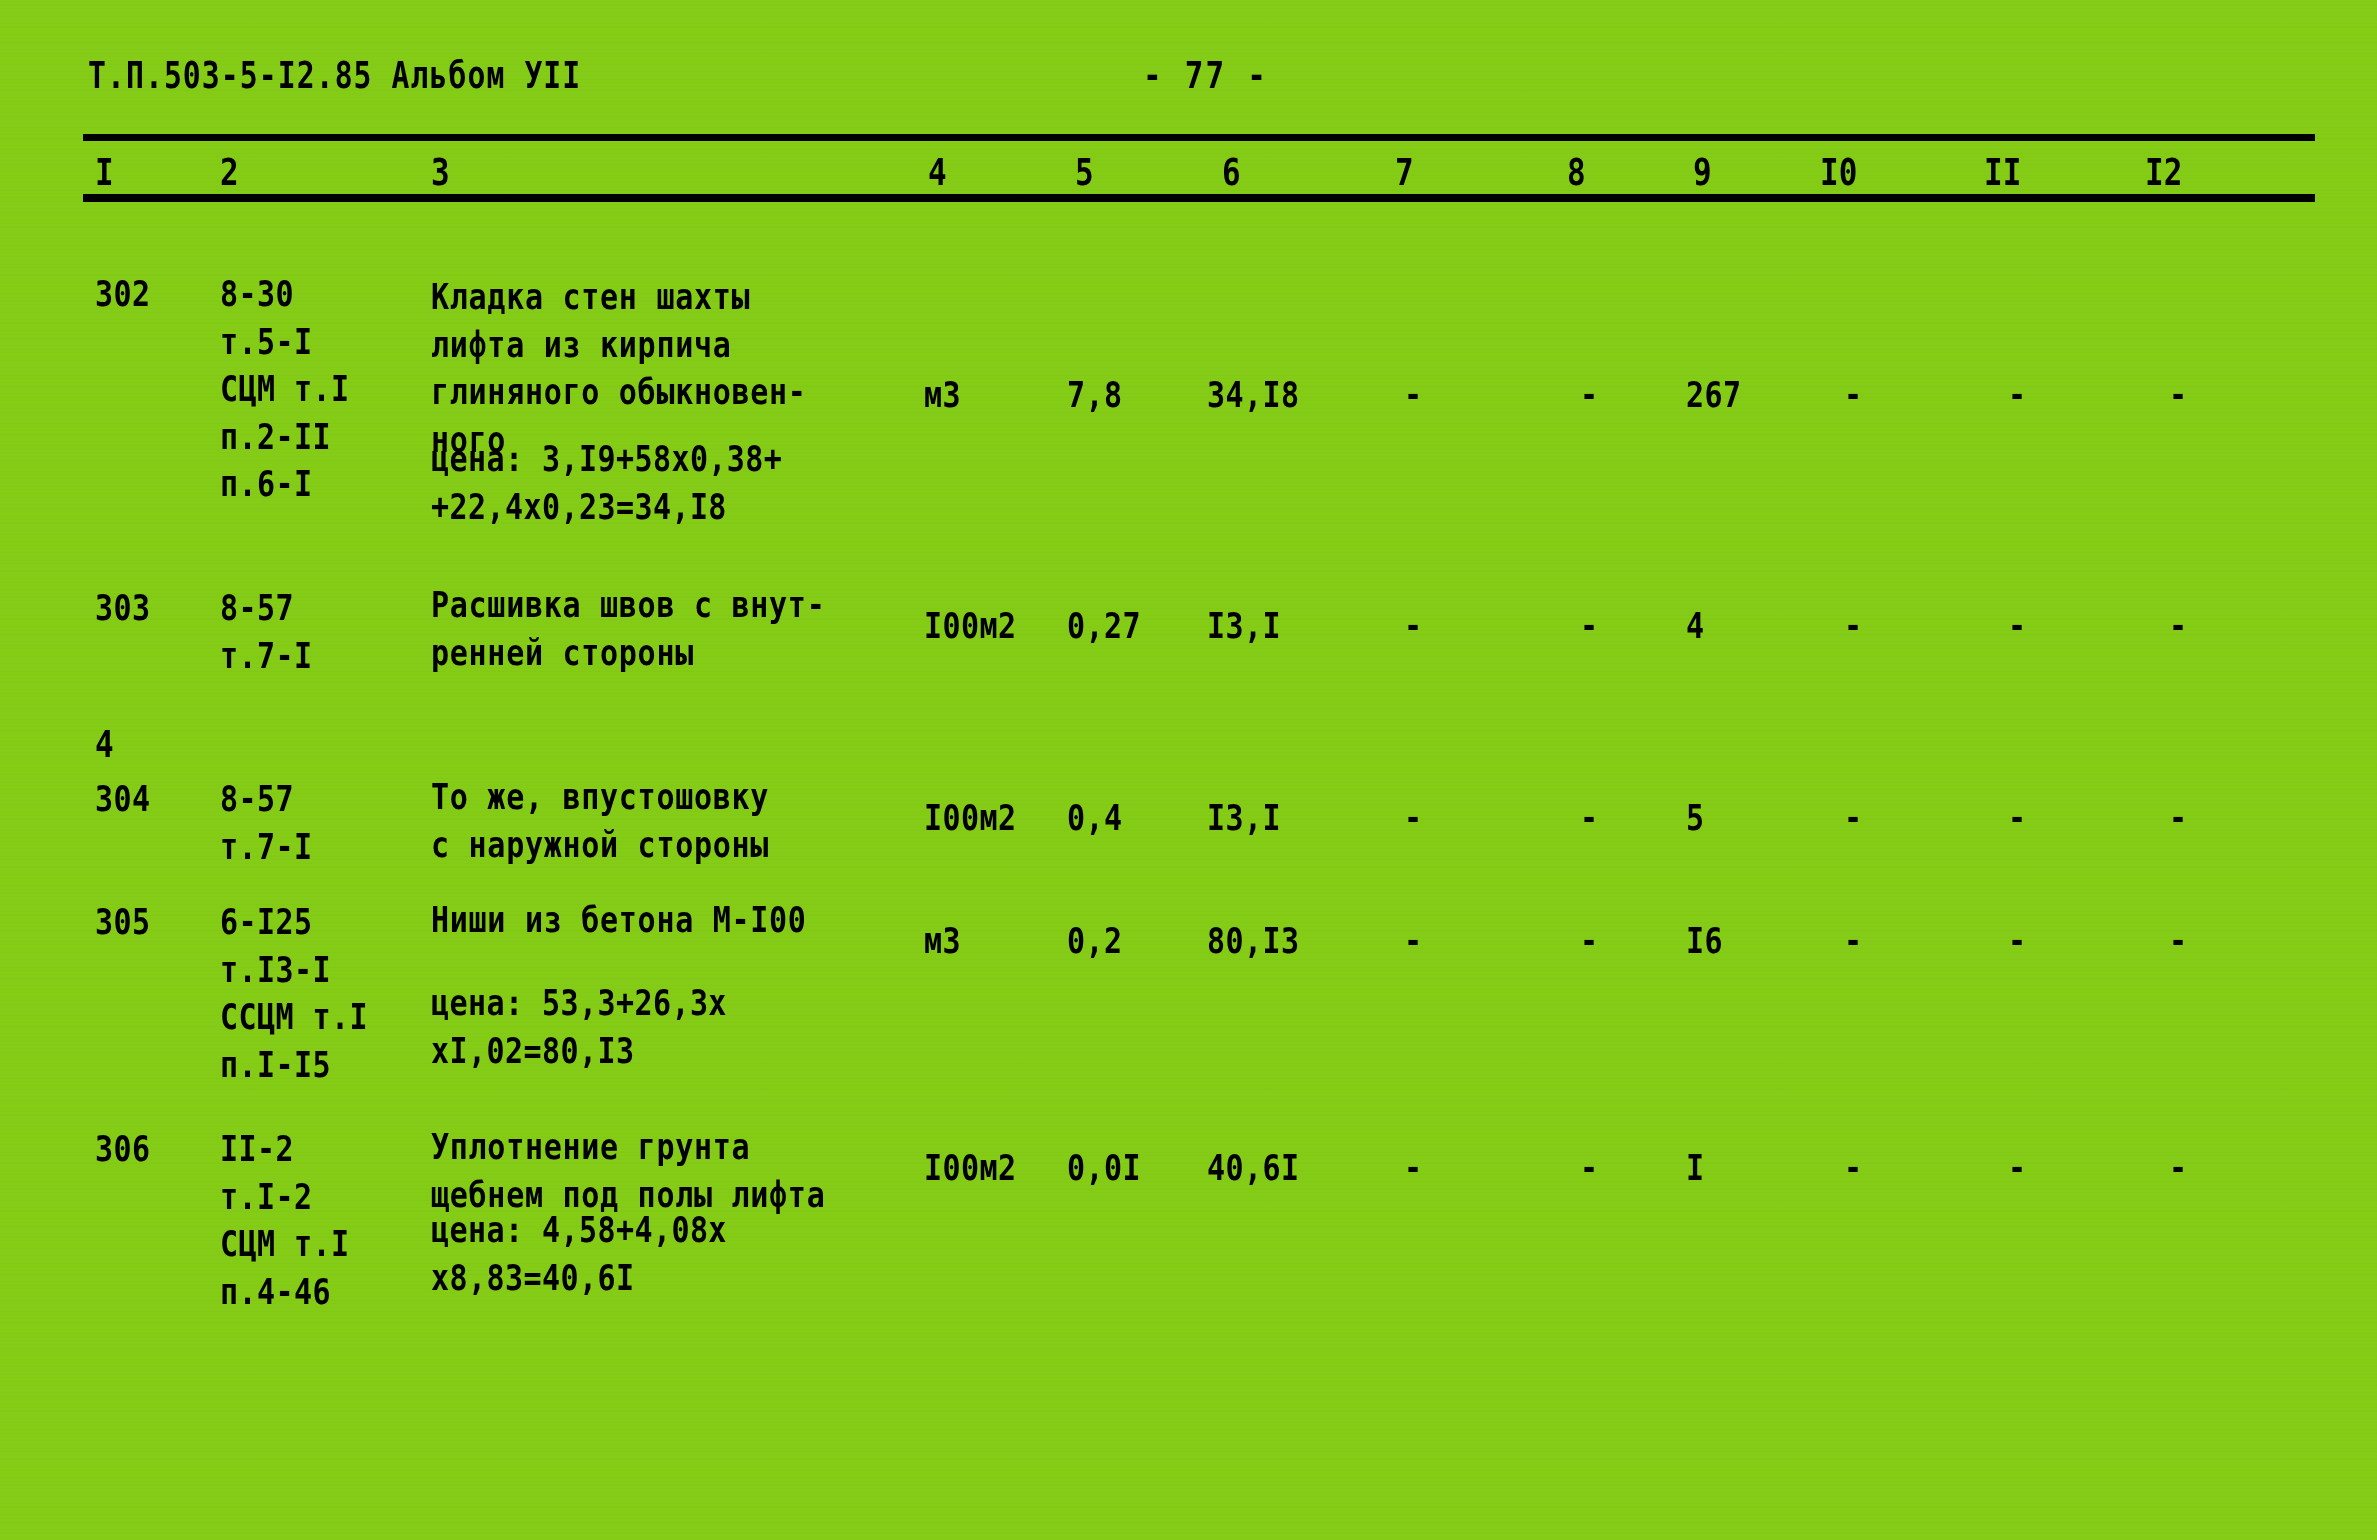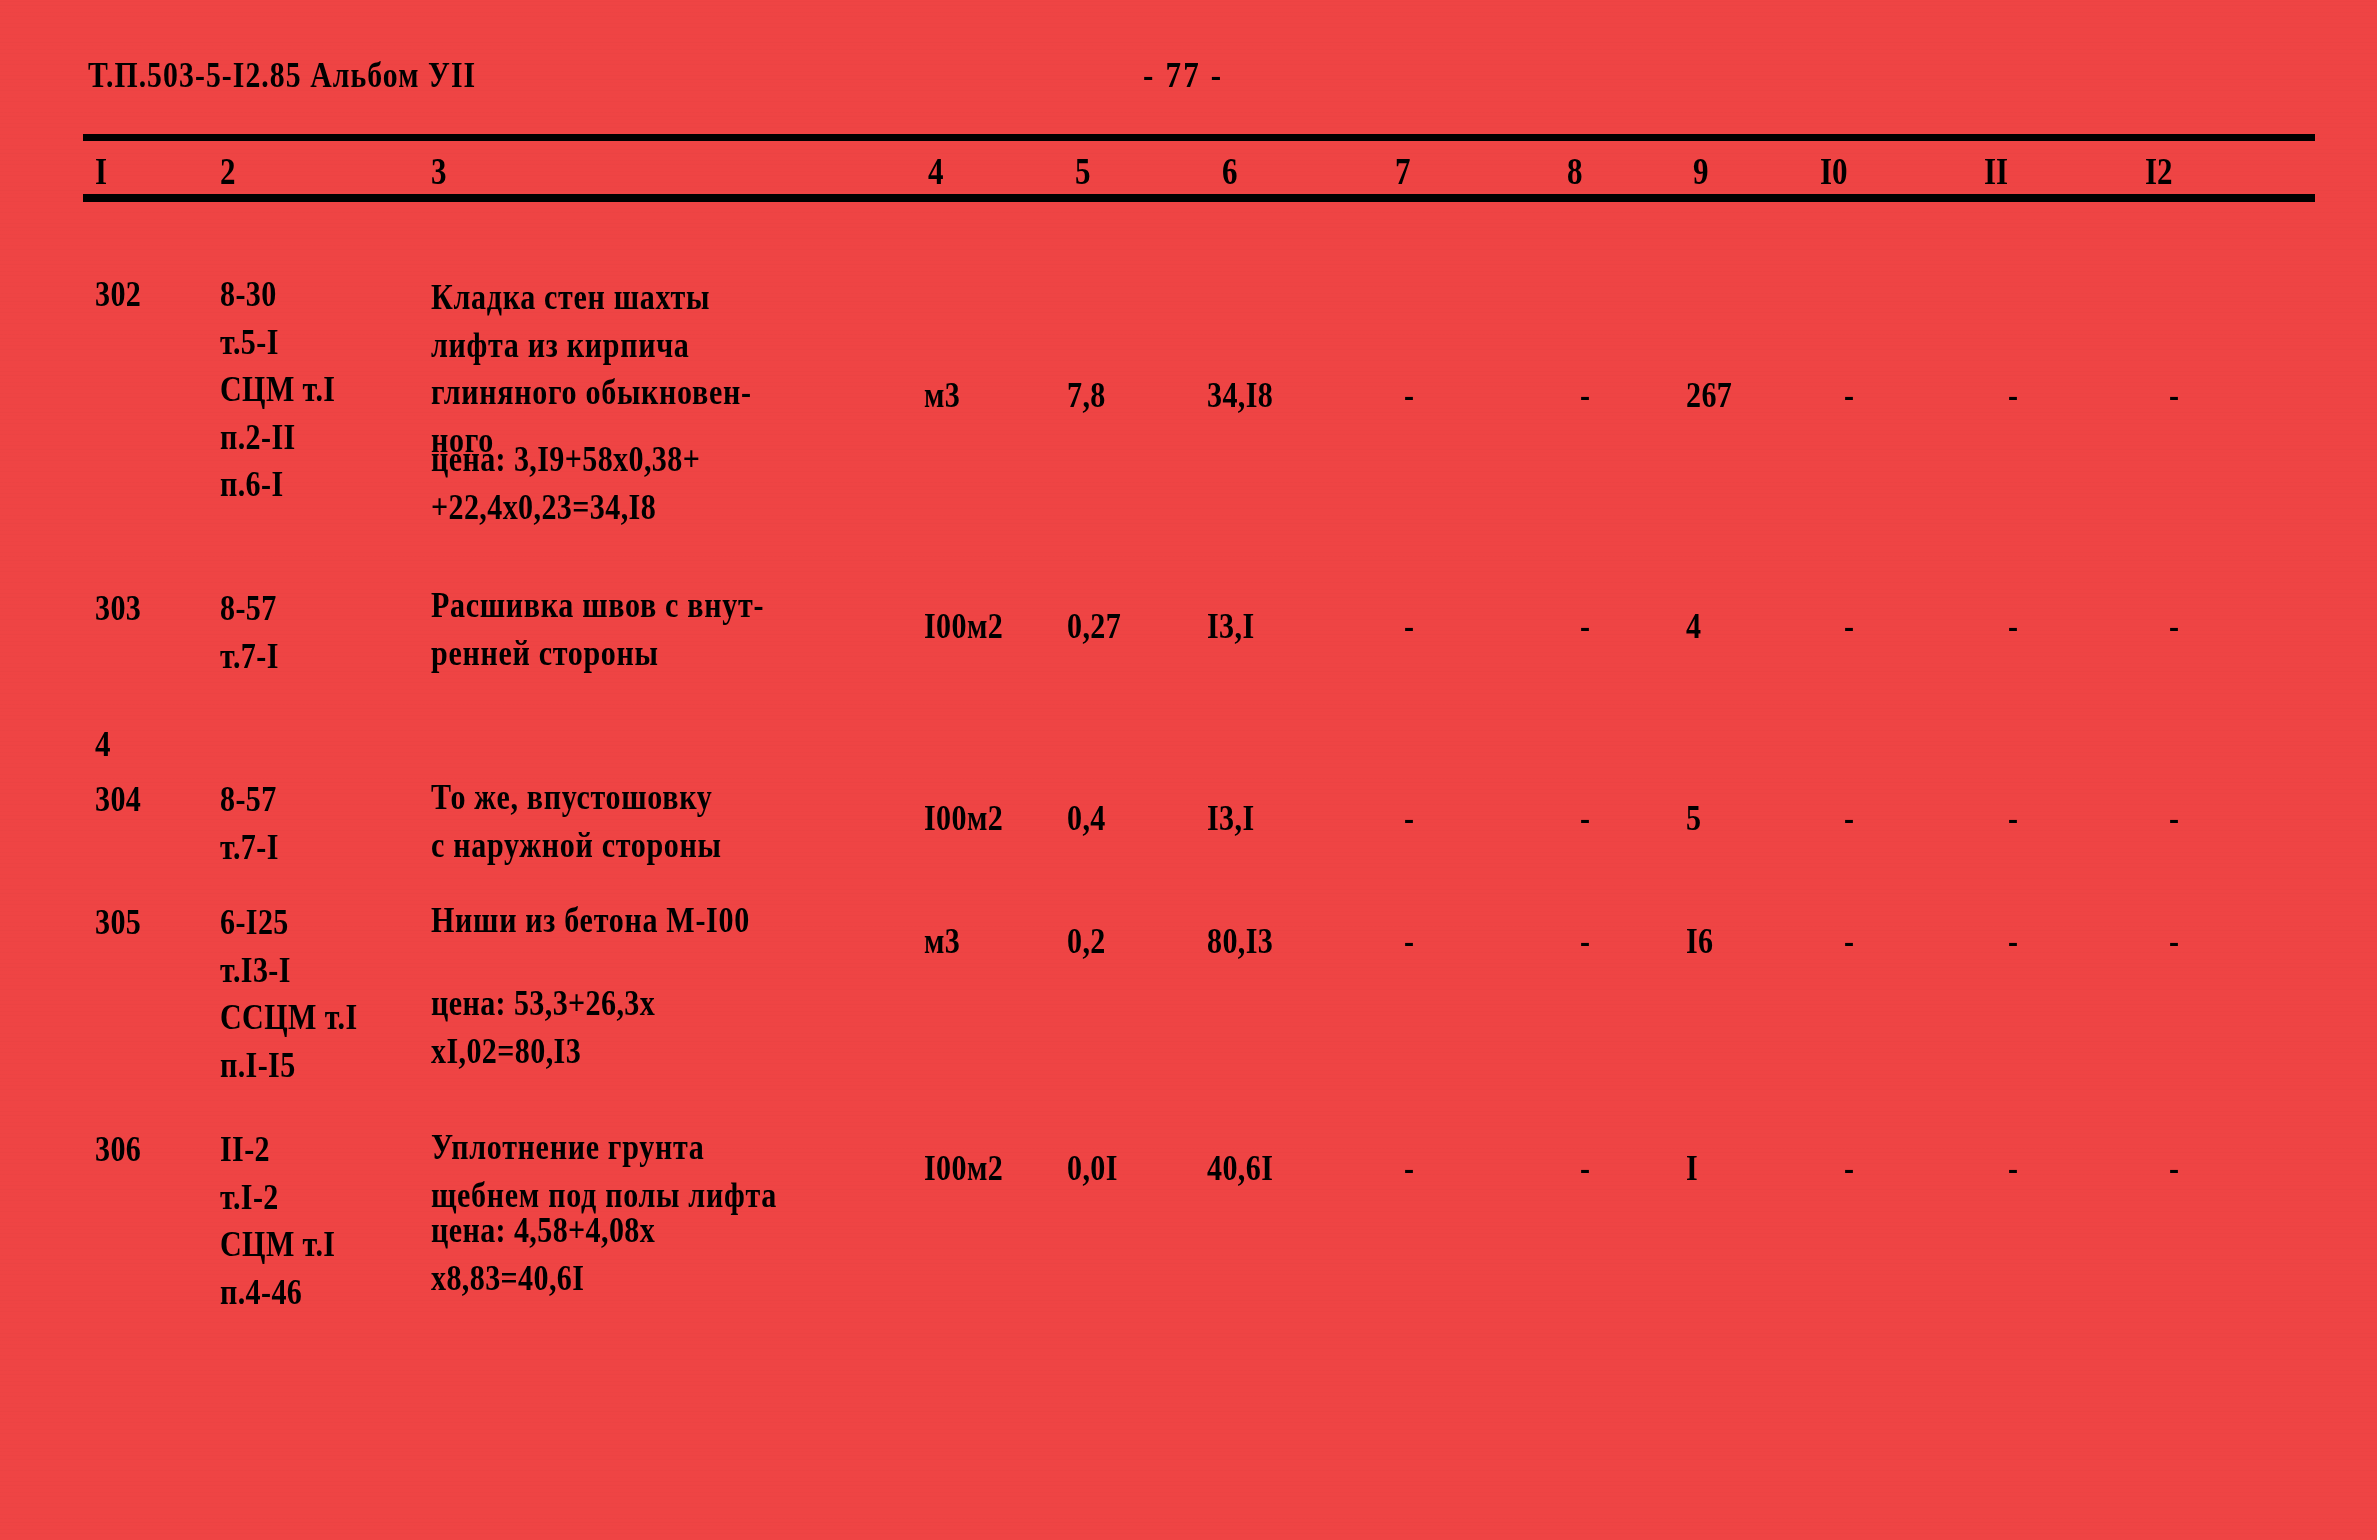--- a/index.html
+++ b/index.html
@@ -12,22 +12,21 @@
     height: 1541px;
     font-family: "DejaVu Sans Mono", "Liberation Mono", monospace;
     color: #000000;
     position: relative;
     overflow: hidden;
   }
 
   .page {
     position: absolute;
     inset: 0;
-    background: #ef4444;
-    font-family: Liberation Serif, serif;
+    background: #84cc16;
   }
 
   
   .doc-header {
     position: absolute;
     top: 54px;
     left: 88px;
     font-size: 31px;
     letter-spacing: 1.1px;
     font-weight: 700;

